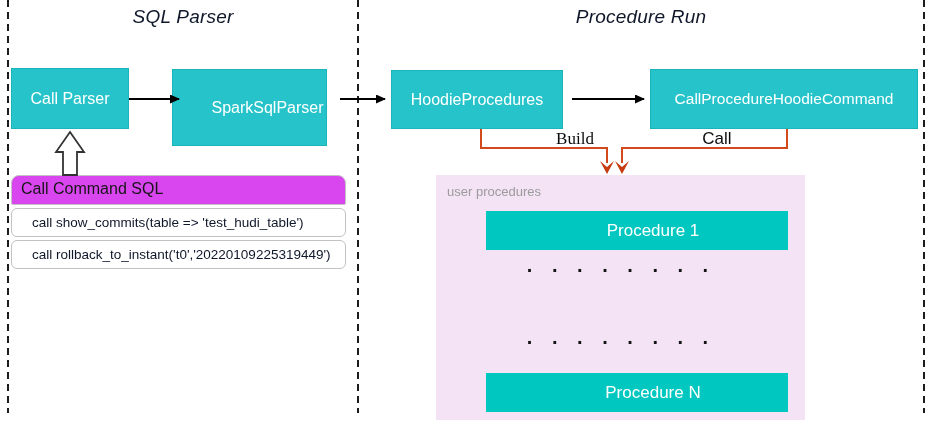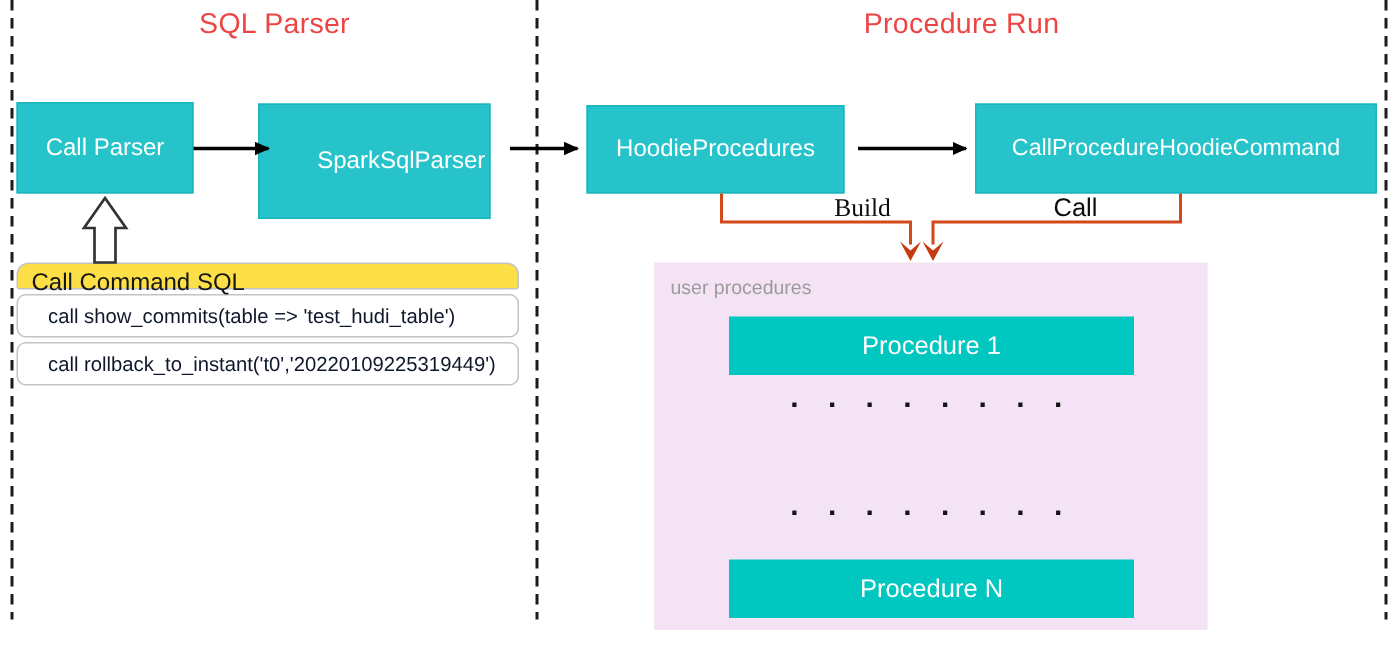--- a/index.html
+++ b/index.html
@@ -1,61 +1,61 @@
 <!DOCTYPE html>
 <html><head>
 <meta charset="utf-8">
 <style>
   html,body{margin:0;padding:0;background:#ffffff;}
   .canvas{
     position:relative;width:932px;height:443px;background:#ffffff;overflow:hidden;
     font-family:"Liberation Sans",sans-serif;color:#111;
   }
   .title{
-    position:absolute;top:6px;font-size:19px;font-weight:500;color:#ef4444;
-    text-align:center;letter-spacing:.2px;
+    position:absolute;top:6px;font-size:19px;font-weight:500;color:#0f172a;
+    text-align:center;letter-spacing:.2px;font-style:italic;
   }
   .title-left{left:8px;width:350px;}
   .title-right{left:358px;width:566px;}
   .node{
     position:absolute;display:flex;align-items:center;justify-content:center;
     background:#26c4ca;color:#ffffff;font-size:16px;line-height:1.25;text-align:center;
     border:1px solid #1ab4bb;box-sizing:border-box;
   }
   .node-call-command{left:11px;top:68px;width:118px;height:61px;padding:0 14px;}
   .node-spark{left:172px;top:69px;width:155px;height:77px;padding-left:36px;}
   .node-hoodie{left:391px;top:70px;width:172px;height:59px;}
   .node-cphc{left:650px;top:69px;width:268px;height:60px;font-size:15.5px;}
   .edge-label{
     position:absolute;top:129px;height:20px;font-size:17px;color:#0b0b0b;text-align:center;
   }
   .label-build{left:543px;width:64px;font-family:Liberation Serif, serif;}
   .label-call{left:688px;width:58px;}
   .sql-card{position:absolute;left:11px;top:175px;width:335px;}
   .sql-card-header{
-    height:18px;line-height:26px;background:#fde047;border:1px solid #c3c3c3;
+    height:30px;line-height:26px;background:#d946ef;border:1px solid #c3c3c3;
     border-radius:8px 8px 2px 2px;box-sizing:border-box;padding:0 9px;
     font-size:16px;color:#161616;
   }
   .sql-row{
     height:29px;line-height:28px;background:#ffffff;border:1px solid #c3c3c3;
     border-radius:6px;box-sizing:border-box;padding:0 20px;margin-top:3px;
     font-size:13.5px;color:#0f172a;white-space:nowrap;overflow:hidden;
   }
   .proc-panel{
     position:absolute;left:436px;top:175px;width:369px;height:245px;
     background:#f3e3f5;box-sizing:border-box;
   }
   .proc-panel-label{
     position:absolute;left:11px;top:9px;font-size:13px;color:#9b9b9b;
   }
   .proc-box{
     position:absolute;left:486px;width:270px;height:39px;
     display:flex;align-items:center;justify-content:center;
-    background:#00c7c0;color:#ffffff;font-size:17px;
+    background:#00c7c0;color:#ffffff;font-size:17px;padding-left:32px;
   }
   .proc-1{top:211px;}
   .proc-2{top:284px;}
   .proc-n{top:356px;margin-top:17px;}
   .dots{
     position:absolute;left:486px;width:270px;height:18px;text-align:center;
     font-size:20px;font-weight:700;letter-spacing:7px;color:#141414;line-height:14px;
   }
   .dots-1{top:258px;}
   .dots-2{top:330px;}

